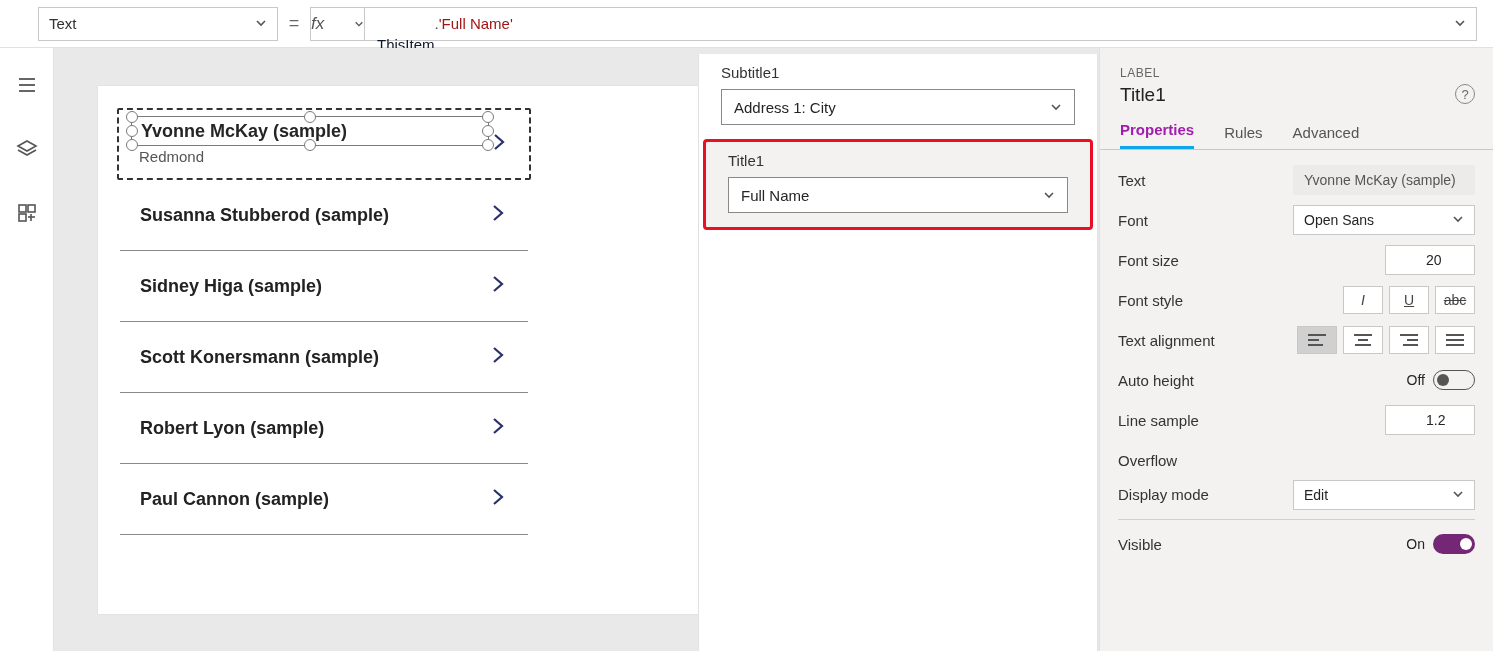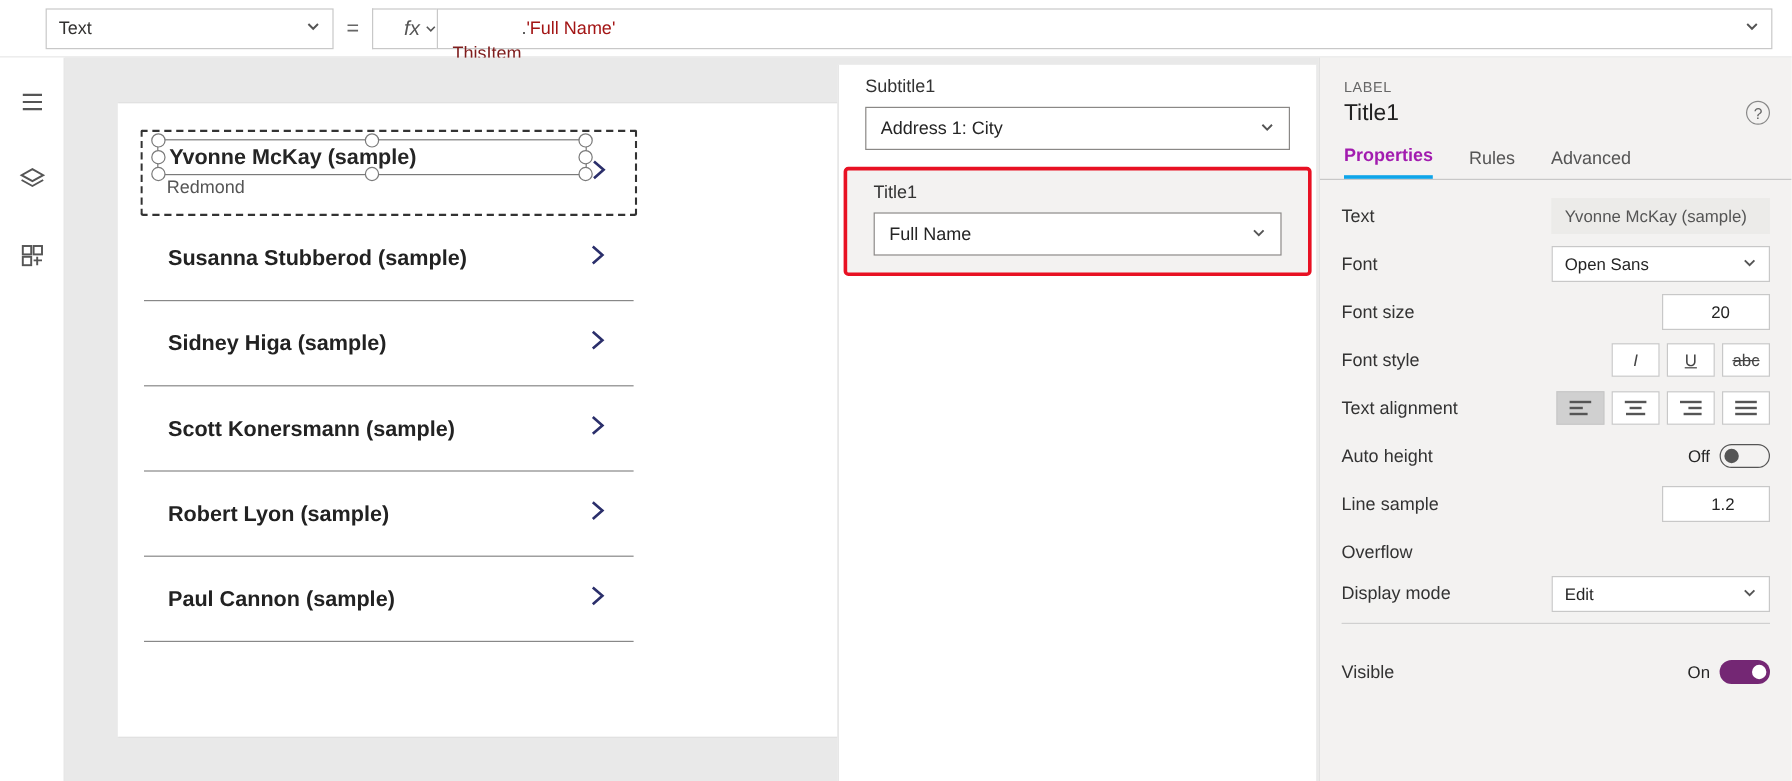--- a/index.html
+++ b/index.html
@@ -3,24 +3,24 @@
 <meta charset="utf-8">
 <style>
   * { box-sizing: border-box; margin: 0; padding: 0; font-family: "Segoe UI", Arial, sans-serif; }
   html, body { width: 1493px; height: 651px; background: #fff; overflow: hidden; color: #252525; }
 
   
   .formula-row { position: absolute; left: 0; top: 0; right: 0; height: 48px; display: flex; align-items: center; border-bottom: 1px solid #e1e1e1; background: #fff; }
   .prop-dd { margin-left: 38px; width: 240px; height: 34px; border: 1px solid #c8c8c8; display: flex; align-items: center; padding: 0 10px; font-size: 15px; color: #323130; background: #fff; }
   .prop-dd .dd-chev { margin-left: auto; }
   .eq { width: 32px; text-align: center; font-size: 18px; color: #666; }
-  .fx-box { width: 54px; height: 34px; border: 1px solid #c8c8c8; border-right: none; display: flex; align-items: center; justify-content: flex-end; gap: 4px; font-style: italic; font-family: "Times New Roman", serif; font-size: 17px; color: #555; }
+  .fx-box { width: 54px; height: 34px; border: 1px solid #c8c8c8; border-right: none; display: flex; align-items: center; justify-content: space-between; gap: 4px; font-style: italic; font-family: "Times New Roman", serif; font-size: 17px; color: #555; }
   .fx-box .dd-chev svg { width: 10px; height: 10px; }
   .formula-input { flex: 1; height: 34px; border: 1px solid #c8c8c8; display: flex; align-items: center; padding: 0 12px; font-family: Consolas, monospace; font-size: 15px; margin-right: 16px; position: relative; }
-  .formula-input .t-this { color: #7f1d1d; margin-top: 42px; }
+  .formula-input .t-this { color: #0f172a; margin-top: 42px; }
   .formula-input .t-dot  { color: #444; }
   .formula-input .t-prop { color: #a31515; }
   .formula-input .dd-chev { position: absolute; right: 10px; }
 
   
   .rail { position: absolute; left: 0; top: 48px; bottom: 0; width: 54px; border-right: 1px solid #e1e1e1; background: #fff; display: flex; flex-direction: column; align-items: center; padding-top: 24px; gap: 38px; }
   .rail-btn { width: 26px; height: 26px; display: flex; align-items: center; justify-content: center; color: #555; }
 
   
   .canvas-outer { position: absolute; left: 54px; top: 48px; right: 394px; bottom: 0; background: #e9e9e9; }
@@ -53,21 +53,21 @@
   
   .props { position: absolute; right: 0; top: 48px; bottom: 0; width: 394px; background: #f3f2f1; border-left: 1px solid #e1e1e1; overflow: hidden; }
   .props-head { padding: 18px 20px 4px 20px; font-size: 12px; color: #666; letter-spacing: .5px; position: relative; }
   .props-title { padding: 0 20px 10px 20px; font-size: 19px; color: #222; }
   .help { position: absolute; right: 18px; top: 36px; width: 20px; height: 20px; border: 1px solid #888; border-radius: 50%; display: flex; align-items: center; justify-content: center; font-size: 13px; color: #666; }
   .tabs { display: flex; gap: 30px; padding: 0 20px; border-bottom: 1px solid #c8c8c8; height: 34px; align-items: flex-end; }
   .tab { font-size: 15px; color: #555; padding-bottom: 8px; cursor: pointer; }
   .tab.active { color: #a21caf; font-weight: 700; border-bottom: 3px solid #0ea5e9; }
   .prop-list { padding: 10px 18px; display: flex; flex-direction: column; }
   .prop-row { display: flex; align-items: center; height: 40px; }
-  .prop-row.divider-after { border-bottom: 1px solid #d0d0d0; padding-bottom: 10px; margin-bottom: 20px; }
+  .prop-row.divider-after { border-bottom: 1px solid #d0d0d0; padding-bottom: 10px; margin-bottom: 4px; }
   .prop-row .k { font-size: 15px; color: #333; }
   .prop-row .v { margin-left: auto; }
   .val-box { height: 30px; min-width: 90px; border: 1px solid #c8c8c8; background: #fff; display: flex; align-items: center; padding: 0 10px; font-size: 14px; }
   .val-box.ro { background: #ecebe9; border-color: #ecebe9; color: #555; }
   .val-box.wide { width: 182px; justify-content: space-between; }
   .num-box { width: 86px; text-align: left; padding-left: 40px; }
   .btn-grp { display: flex; gap: 6px; }
   .tog-btn { width: 40px; height: 28px; border: 1px solid #c8c8c8; background: #fff; display: flex; align-items: center; justify-content: center; font-size: 14px; color: #444; }
   .tog-btn.sel { background: #d0d0d0; }
   .align-ico { width: 18px; height: 12px; display: flex; flex-direction: column; justify-content: space-between; }

